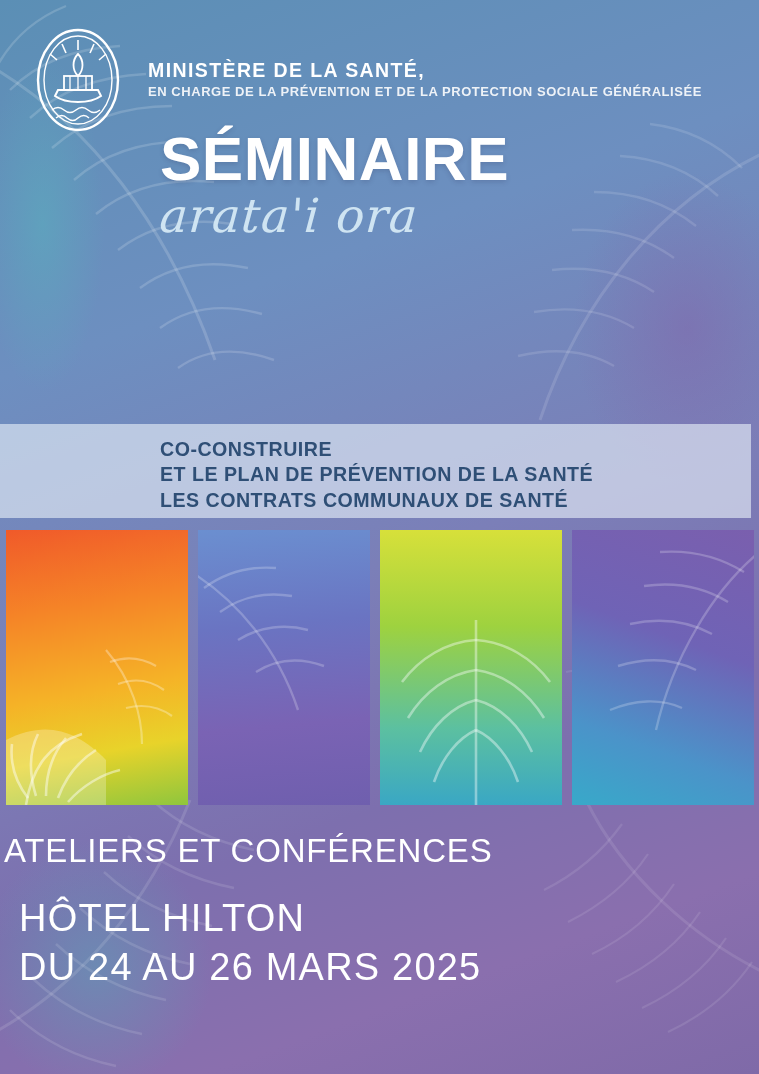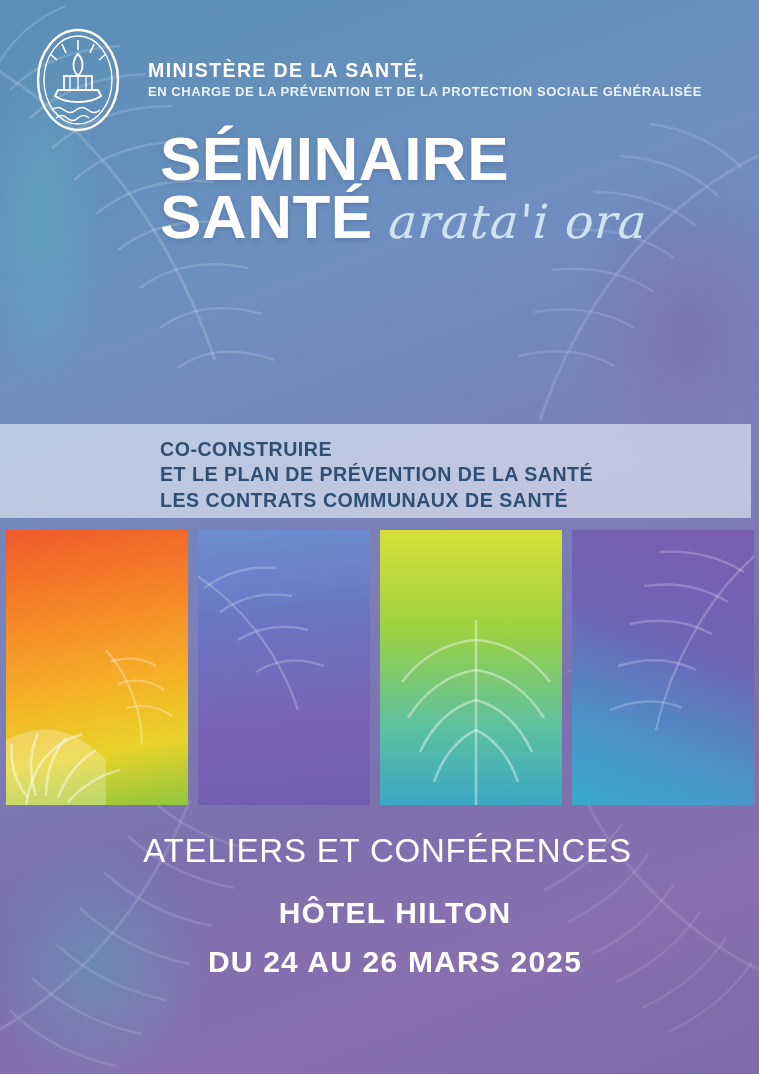--- a/index.html
+++ b/index.html
@@ -154,36 +154,36 @@
   }
   .card-1 { left: 6px;   width: 182px; background: linear-gradient(170deg,#f05a2a 0%, #f58327 28%, #f5b327 58%, #e8d32a 78%, #8fc63d 100%); }
   .card-2 { left: 198px; width: 172px; background: linear-gradient(175deg,#6b8fd0 0%, #6a74c2 35%, #7a63b4 70%, #6f5fae 100%); }
   .card-3 { left: 380px; width: 182px; background: linear-gradient(180deg,#d7e03a 0%, #9ed23f 35%, #5cc0a0 72%, #3aa7c4 100%); }
   .card-4 { left: 572px; width: 182px; background: linear-gradient(200deg,#7a5fae 0%, #6f63b6 40%, #4b93c9 75%, #38a9c9 100%); }
   .card svg { position:absolute; inset:0; width:100%; height:100%; }
 
   
   .footer {
     position: absolute;
-    left: 16px; right: 0;
+    left: 4px; right: 0;
     top: 830px;
-    text-align: center;
+    text-align: left;
     color: #ffffff;
   }
   .footer-light {
     font-size: 33px;
     font-weight: normal;
     letter-spacing: 0.8px;
     line-height: 1.25;
     text-transform: uppercase;
   }
   .footer-bold {
     margin-top: 24px;
-    font-size: 30px;
-    font-weight: bold;
+    font-size: 38px;
+    font-weight: normal;
     letter-spacing: 1.2px;
     line-height: 1.22;
     text-transform: uppercase;
     padding-left: 15px;
   }
 </style>
 </head>
 <body>
 
 <div class="poster">
@@ -292,21 +292,20 @@
     </div>
     <div class="ministry">
       <div class="ministry-title">MINISTÈRE DE LA SANTÉ,</div>
       <div class="ministry-sub">EN CHARGE DE LA PRÉVENTION ET DE LA PROTECTION SOCIALE GÉNÉRALISÉE</div>
     </div>
   </div>
 
   <div class="title-block">
     <div class="title-line">SÉMINAIRE</div>
     <div class="title-row3">
-      <div class="title-line">SANTÉ</div>
       <div class="tahitian">arata'i ora</div>
     </div>
   </div>
 
   <div class="banner">
     <div class="banner-inner">
       <div class="banner-line">CO-CONSTRUIRE</div>
       <div class="banner-line">ET LE PLAN DE PRÉVENTION DE LA SANTÉ</div>
       <div class="banner-line">LES CONTRATS COMMUNAUX DE SANTÉ</div>
     </div>
@@ -375,16 +374,16 @@
           <path d="M110 178 C 88 168, 62 170, 38 180"></path>
         </g>
       </svg>
     </div>
 
   </div>
 
   <div class="footer">
     <div class="footer-light">ATELIERS ET CONFÉRENCES</div>
     <div class="footer-bold">HÔTEL HILTON</div>
-    <div class="footer-bold" style="margin-top:12px">DU 24 AU 26 MARS 2025</div>
+    <div class="footer-bold" style="margin-top:2px">DU 24 AU 26 MARS 2025</div>
   </div>
 
 </div>
 
 </body></html>

